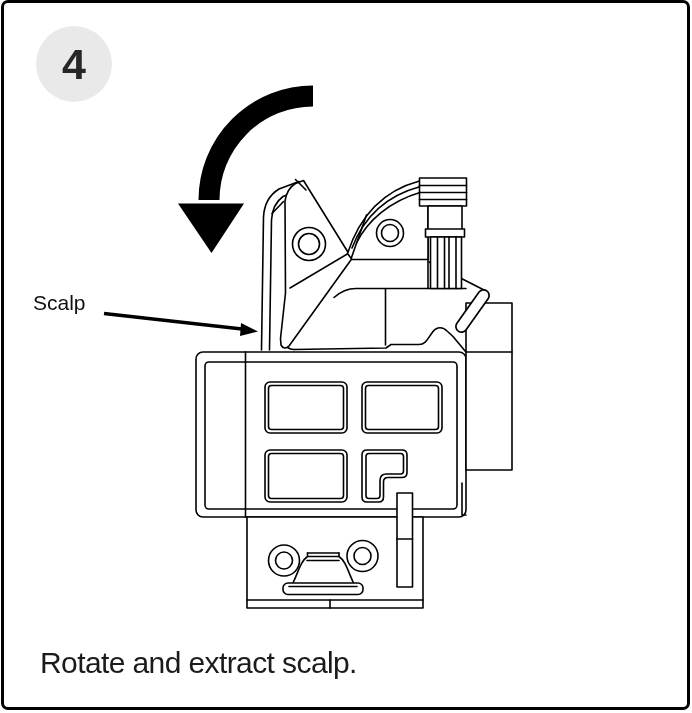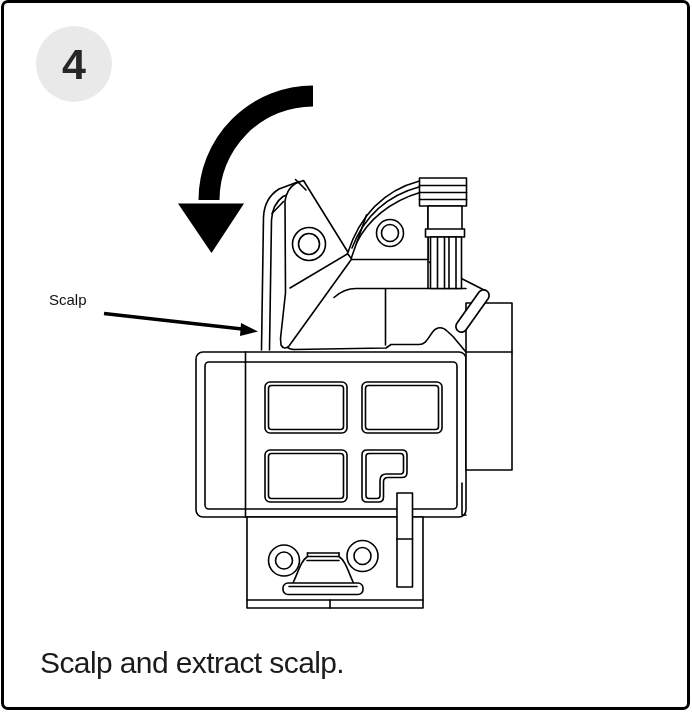--- a/index.html
+++ b/index.html
@@ -17,22 +17,22 @@
     pointer-events:none;
   }
   .badge{
     position:absolute;left:36px;top:26px;width:76px;height:76px;
     border-radius:50%;
     background:var(--badge-bg,#e9e9e9);
     display:flex;align-items:center;justify-content:center;
     font-size:43px;font-weight:bold;color:var(--badge-fg,#272727);
   }
   .callout-label{
-    position:absolute;left:49px;top:291px;
-    font-size:15px;color:var(--callout-fg,#101010);
+    position:absolute;left:33px;top:291px;
+    font-size:21px;color:var(--callout-fg,#101010);
     letter-spacing:0px;white-space:nowrap;
   }
   .caption{
     position:absolute;left:40px;top:646px;
     font-size:30px;letter-spacing:-0.6px;
     color:var(--caption-fg,#1b1b1b);white-space:nowrap;
   }
   svg.illu{position:absolute;left:0;top:0;}
   .ln{stroke:var(--line,#000);stroke-width:1.6;fill:none;stroke-linecap:round;stroke-linejoin:round;}
   .fw{fill:#fff;}
@@ -158,15 +158,15 @@
     </g>
 
     <g>
       <line x1="104" y1="313.5" x2="242" y2="329" stroke="var(--line,#000)" stroke-width="3.4"></line>
       <polygon points="258,331.5 241,323 240,336" fill="var(--line,#000)"></polygon>
     </g>
   </svg>
 
   <div class="callout-label">Scalp</div>
 
-  <div class="caption">Scalp and extract scalp.</div>
+  <div class="caption">Rotate and extract scalp.</div>
 
 </div>
 
 </body></html>

